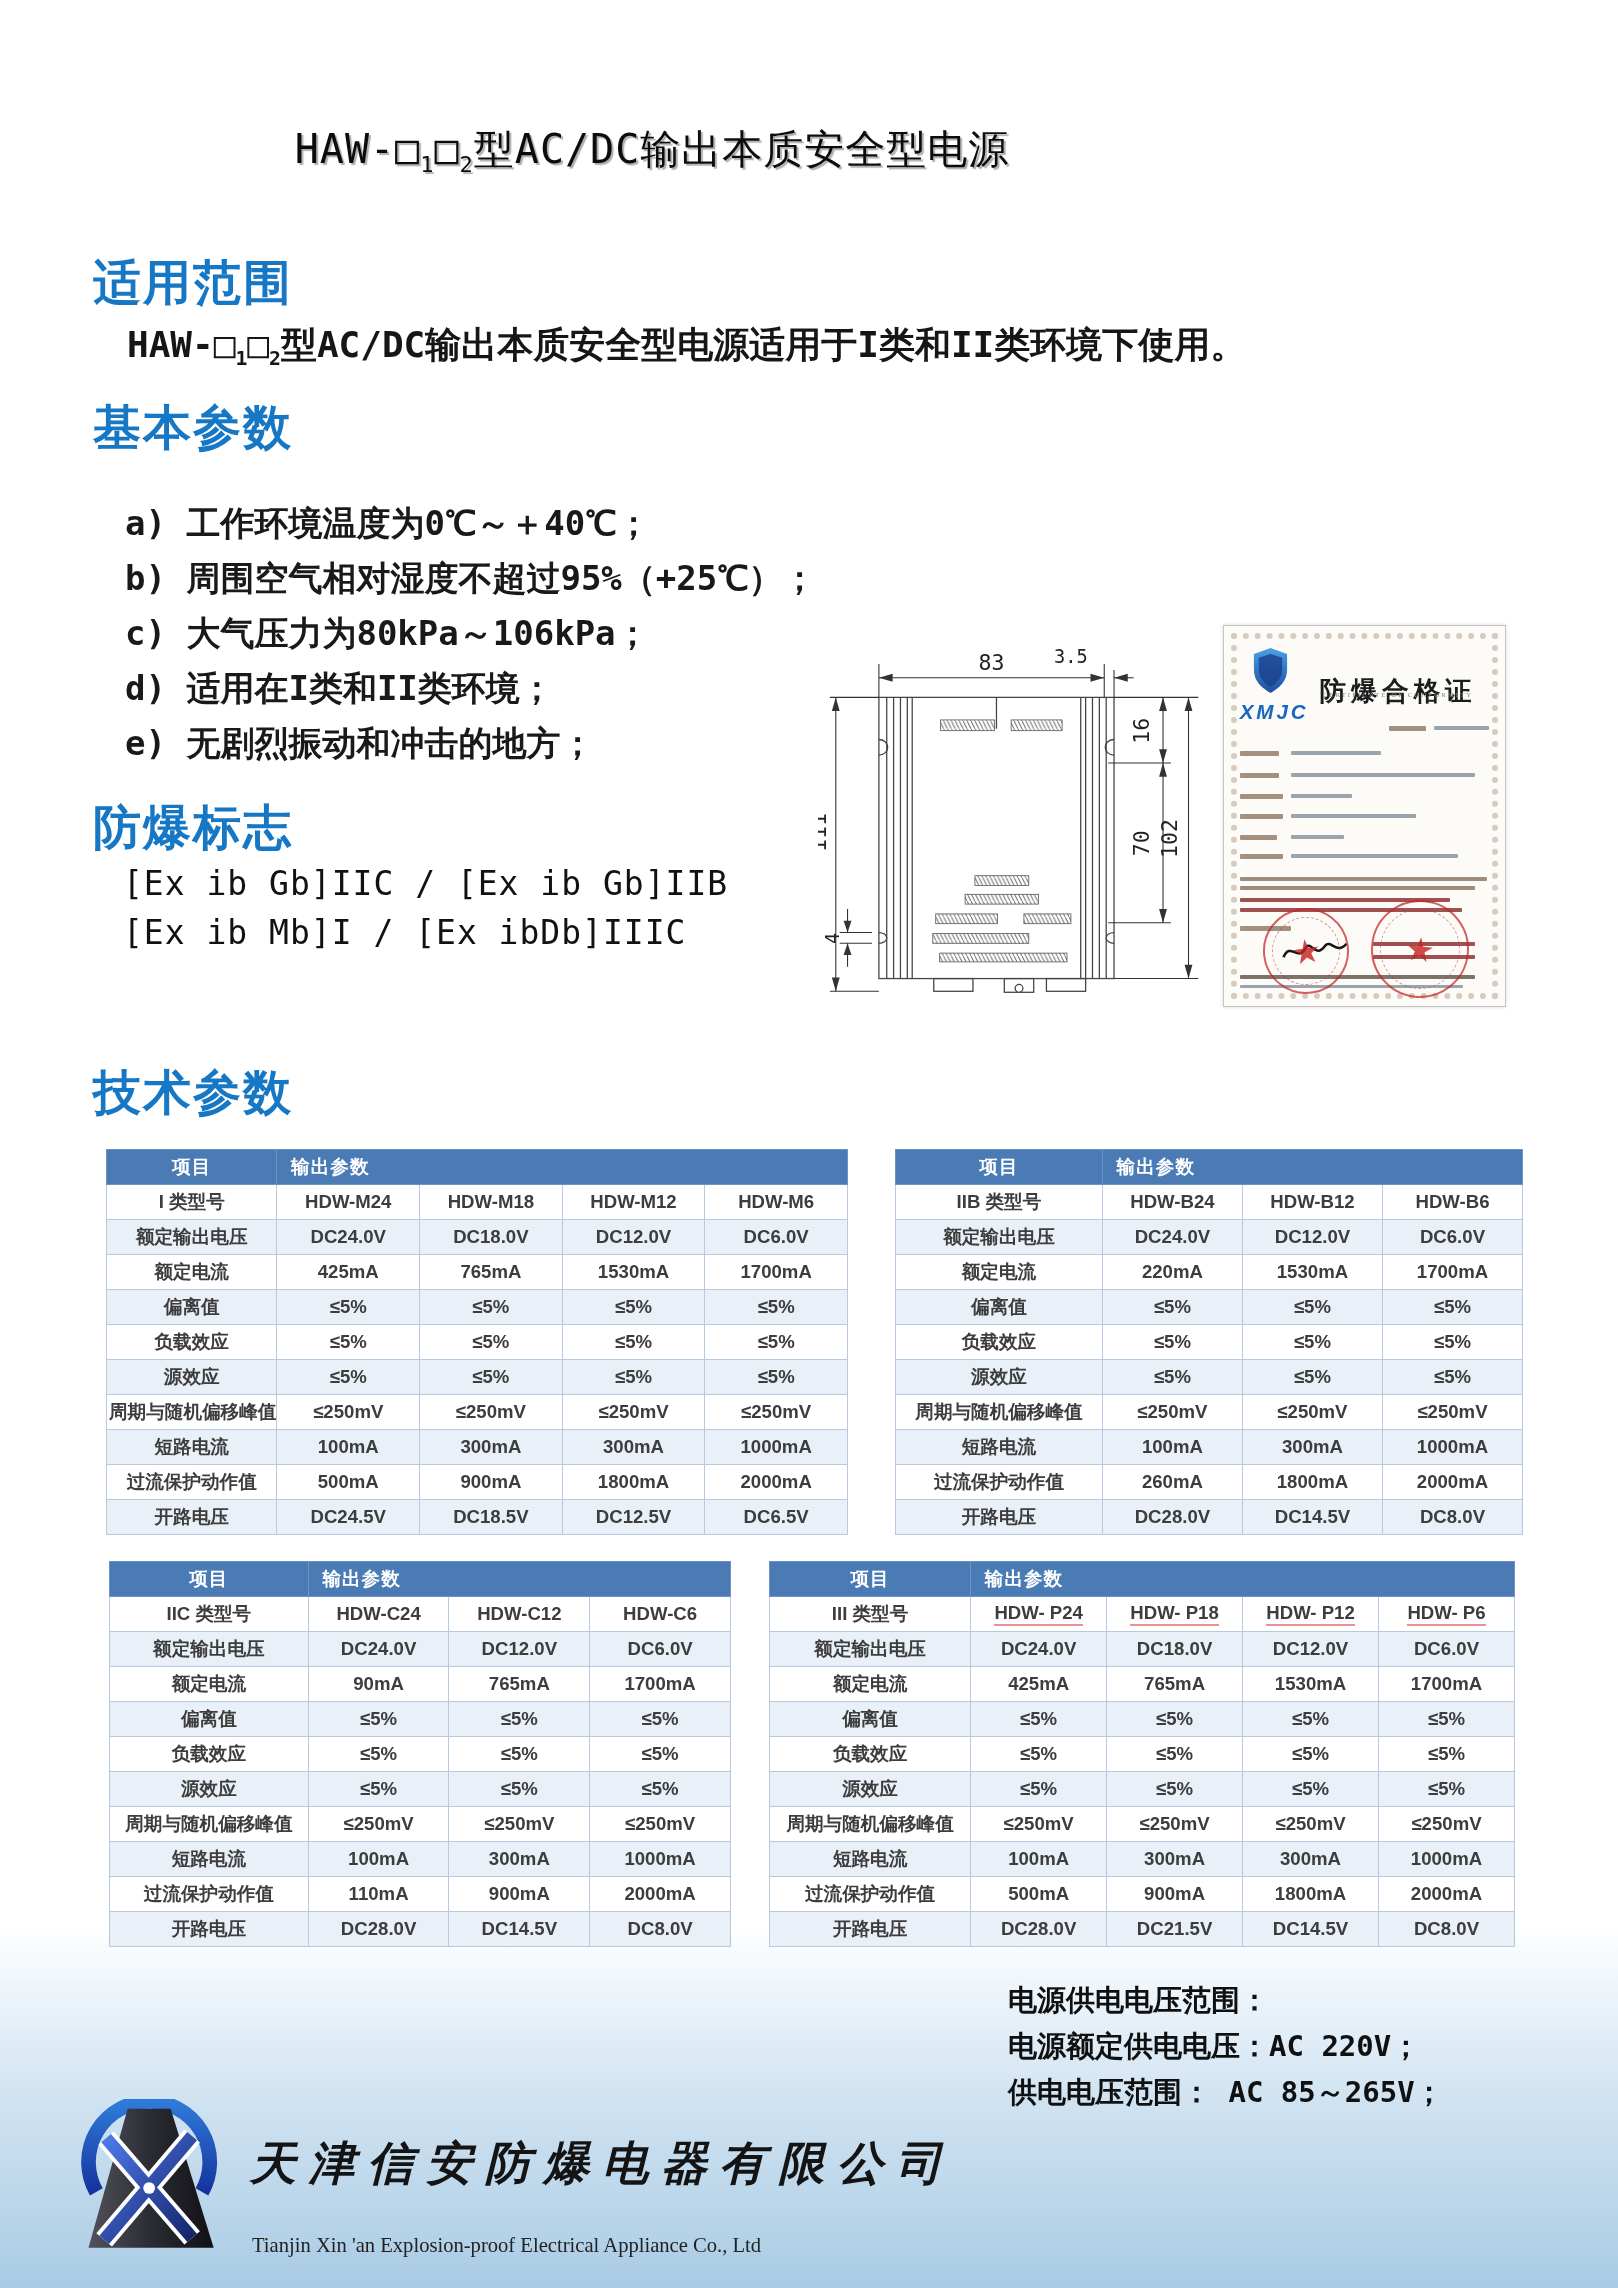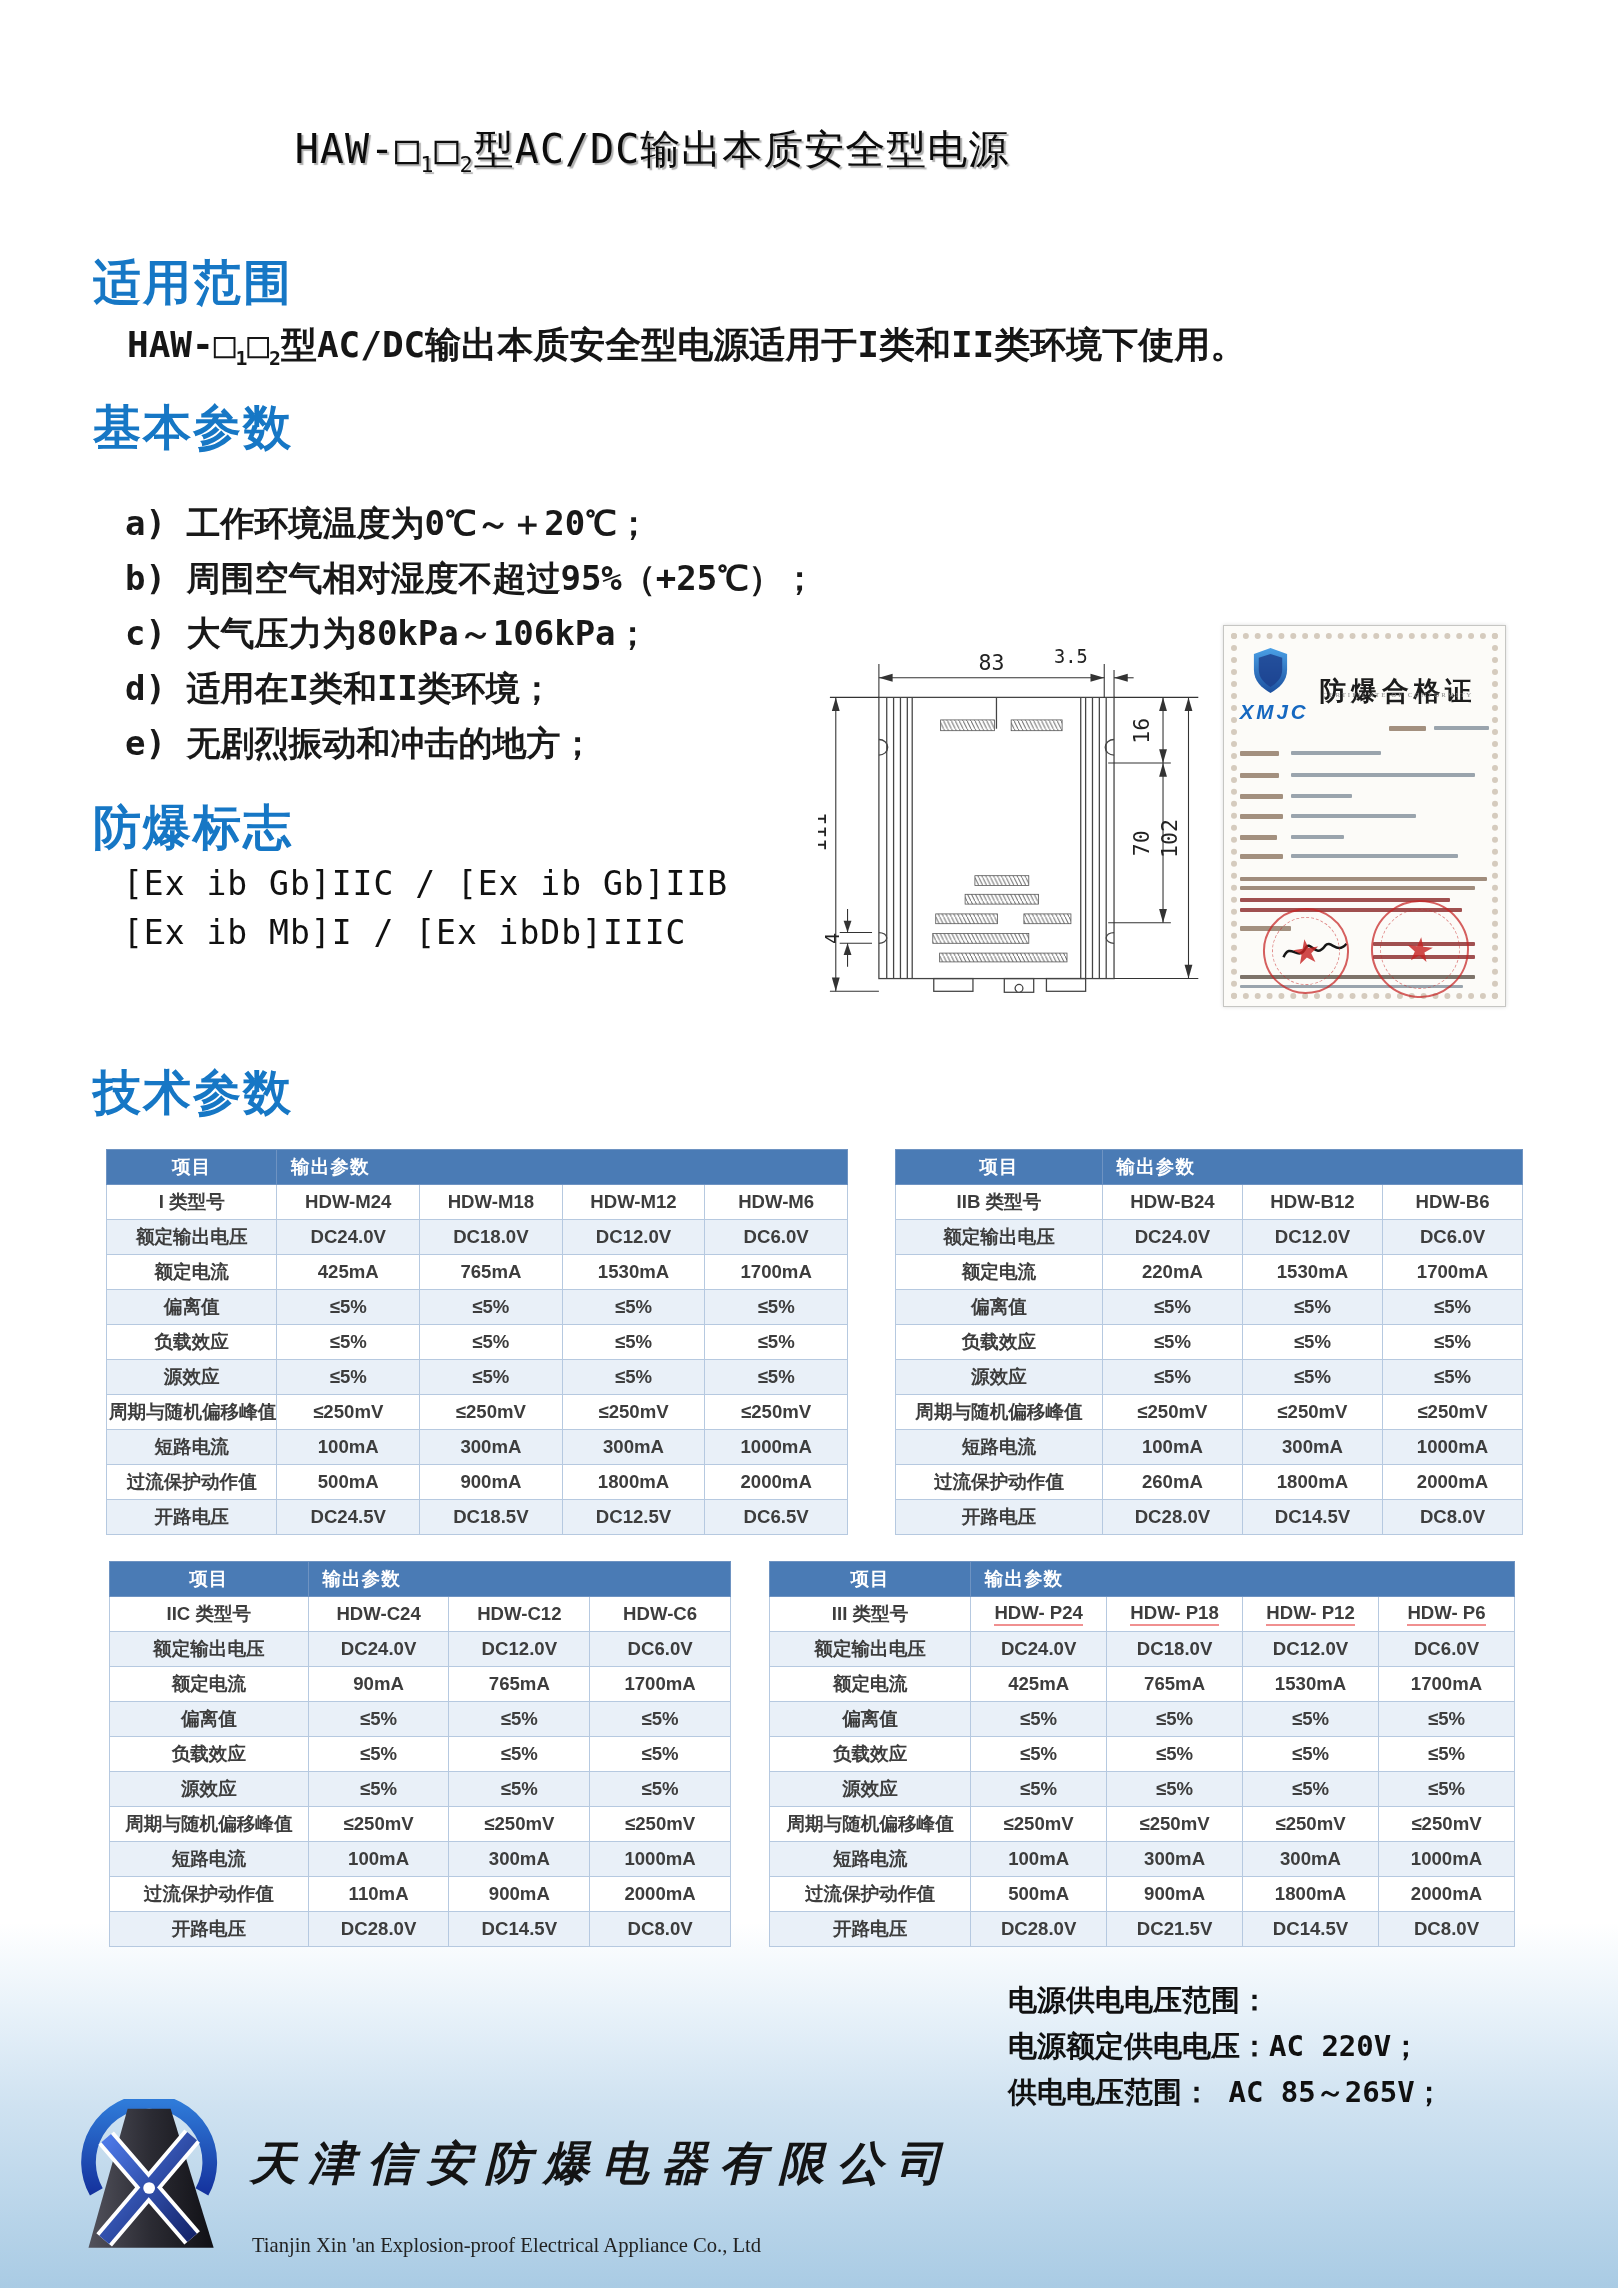--- a/index.html
+++ b/index.html
@@ -62,21 +62,21 @@
 
 <div class="page">
 
   <div class="abs doc-title"><span>HAW-□</span><sub>1</sub><span>□</span><sub>2</sub><span>型AC/DC输出本质安全型电源</span></div>
 
   <div class="abs sec-h" style="left:93px;top:251px;">适用范围</div>
   <div class="abs scope-line"><span>HAW-□</span><sub>1</sub><span>□</span><sub>2</sub><span>型AC/DC输出本质安全型电源适用于I类和II类环境下使用。</span></div>
 
   <div class="abs sec-h" style="left:93px;top:396px;">基本参数</div>
   <div class="abs basic-list">
-    <div>a) 工作环境温度为0℃～＋20℃；</div>
+    <div>a) 工作环境温度为0℃～＋40℃；</div>
     <div>b) 周围空气相对湿度不超过95%（+25℃）；</div>
     <div>c) 大气压力为80kPa～106kPa；</div>
     <div>d) 适用在I类和II类环境；</div>
     <div>e) 无剧烈振动和冲击的地方；</div>
   </div>
 
   <div class="abs sec-h" style="left:93px;top:772px;margin-top:24px;">防爆标志</div>
   <div class="abs ex-lines">
     <div>[Ex ib Gb]IIC / [Ex ib Gb]IIB</div>
     <div>[Ex ib Mb]I / [Ex ibDb]IIIC</div>

